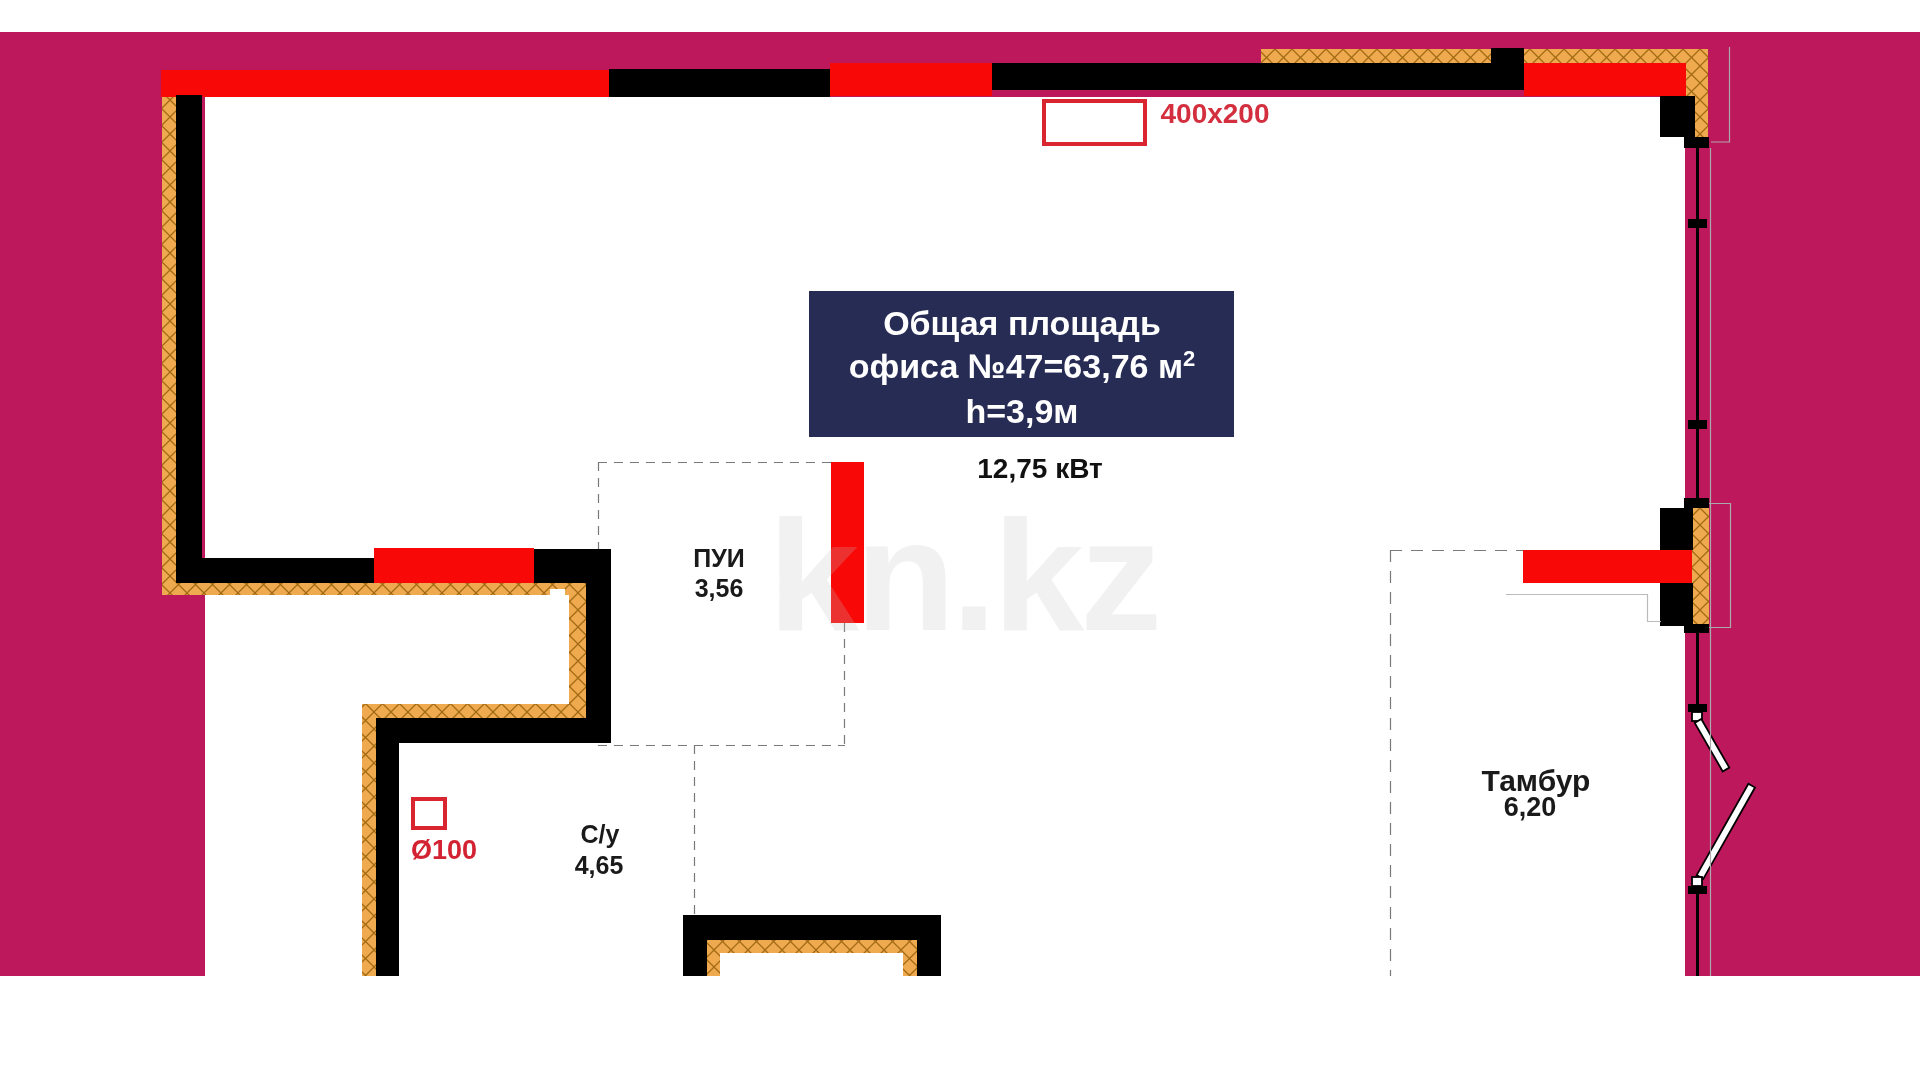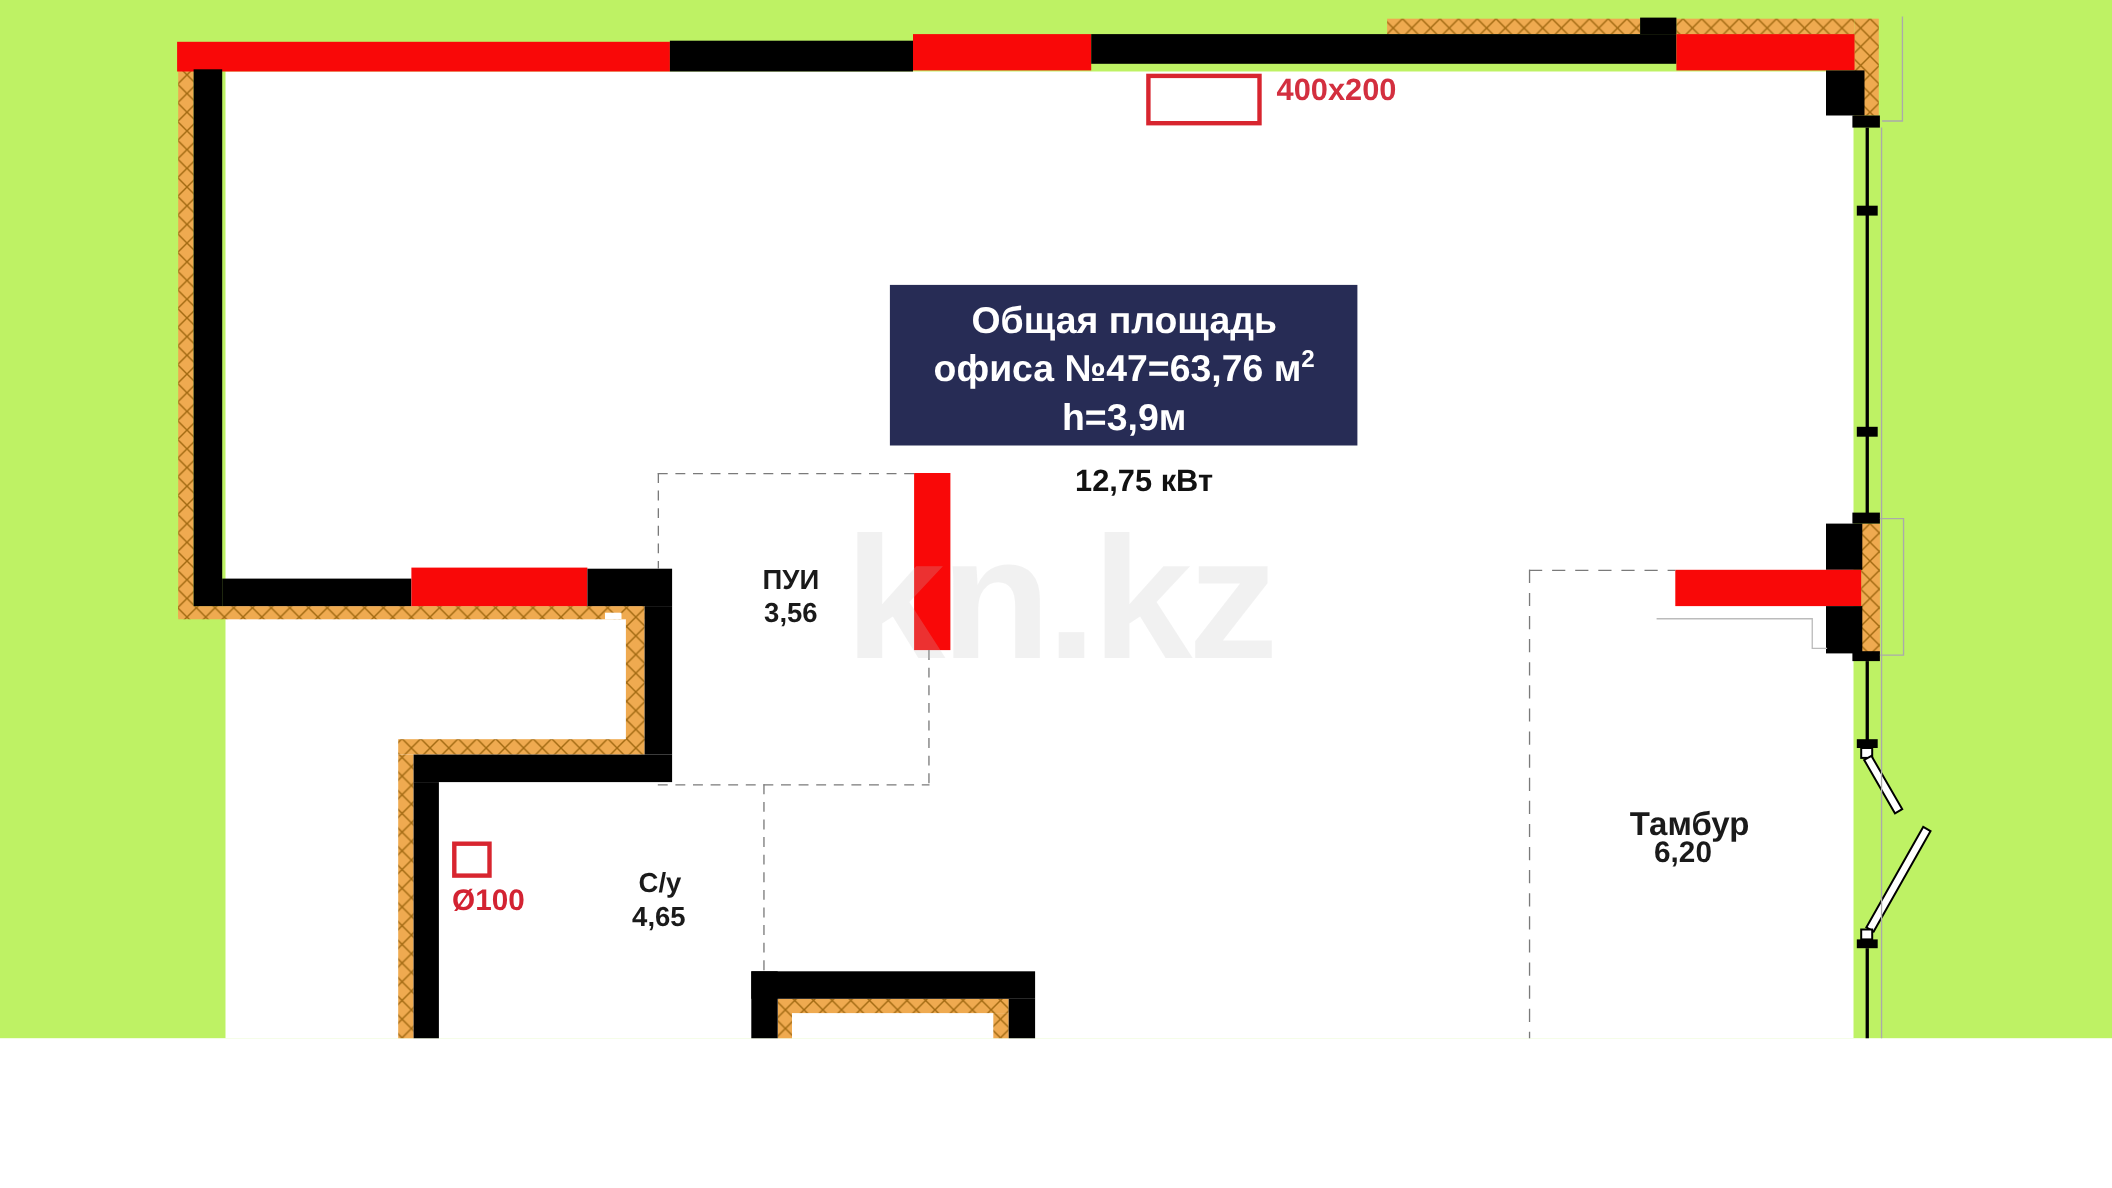--- a/index.html
+++ b/index.html
@@ -1,17 +1,17 @@
 <!DOCTYPE html>
 <html><head>
 <meta charset="utf-8">
 <style>
   html,body{margin:0;padding:0;background:#ffffff;}
-  .wrap{position:relative;width:1920px;height:944px;background:#bef264;overflow:hidden;
-        font-family:"Liberation Sans", sans-serif;}
+  .wrap{position:relative;width:1920px;height:944px;background:#be185d;overflow:hidden;
+        font-family:"Liberation Sans", sans-serif;margin-top:32px;}
   svg{position:absolute;left:0;top:0;}
   text{font-family:"Liberation Sans", sans-serif;font-weight:bold;}
 </style>
 </head>
 <body>
 
 <div class="wrap">
 <svg width="1920" height="1080" viewBox="0 0 1920 1080">
 <defs>
 <pattern id="hx" width="17" height="17" patternUnits="userSpaceOnUse">

